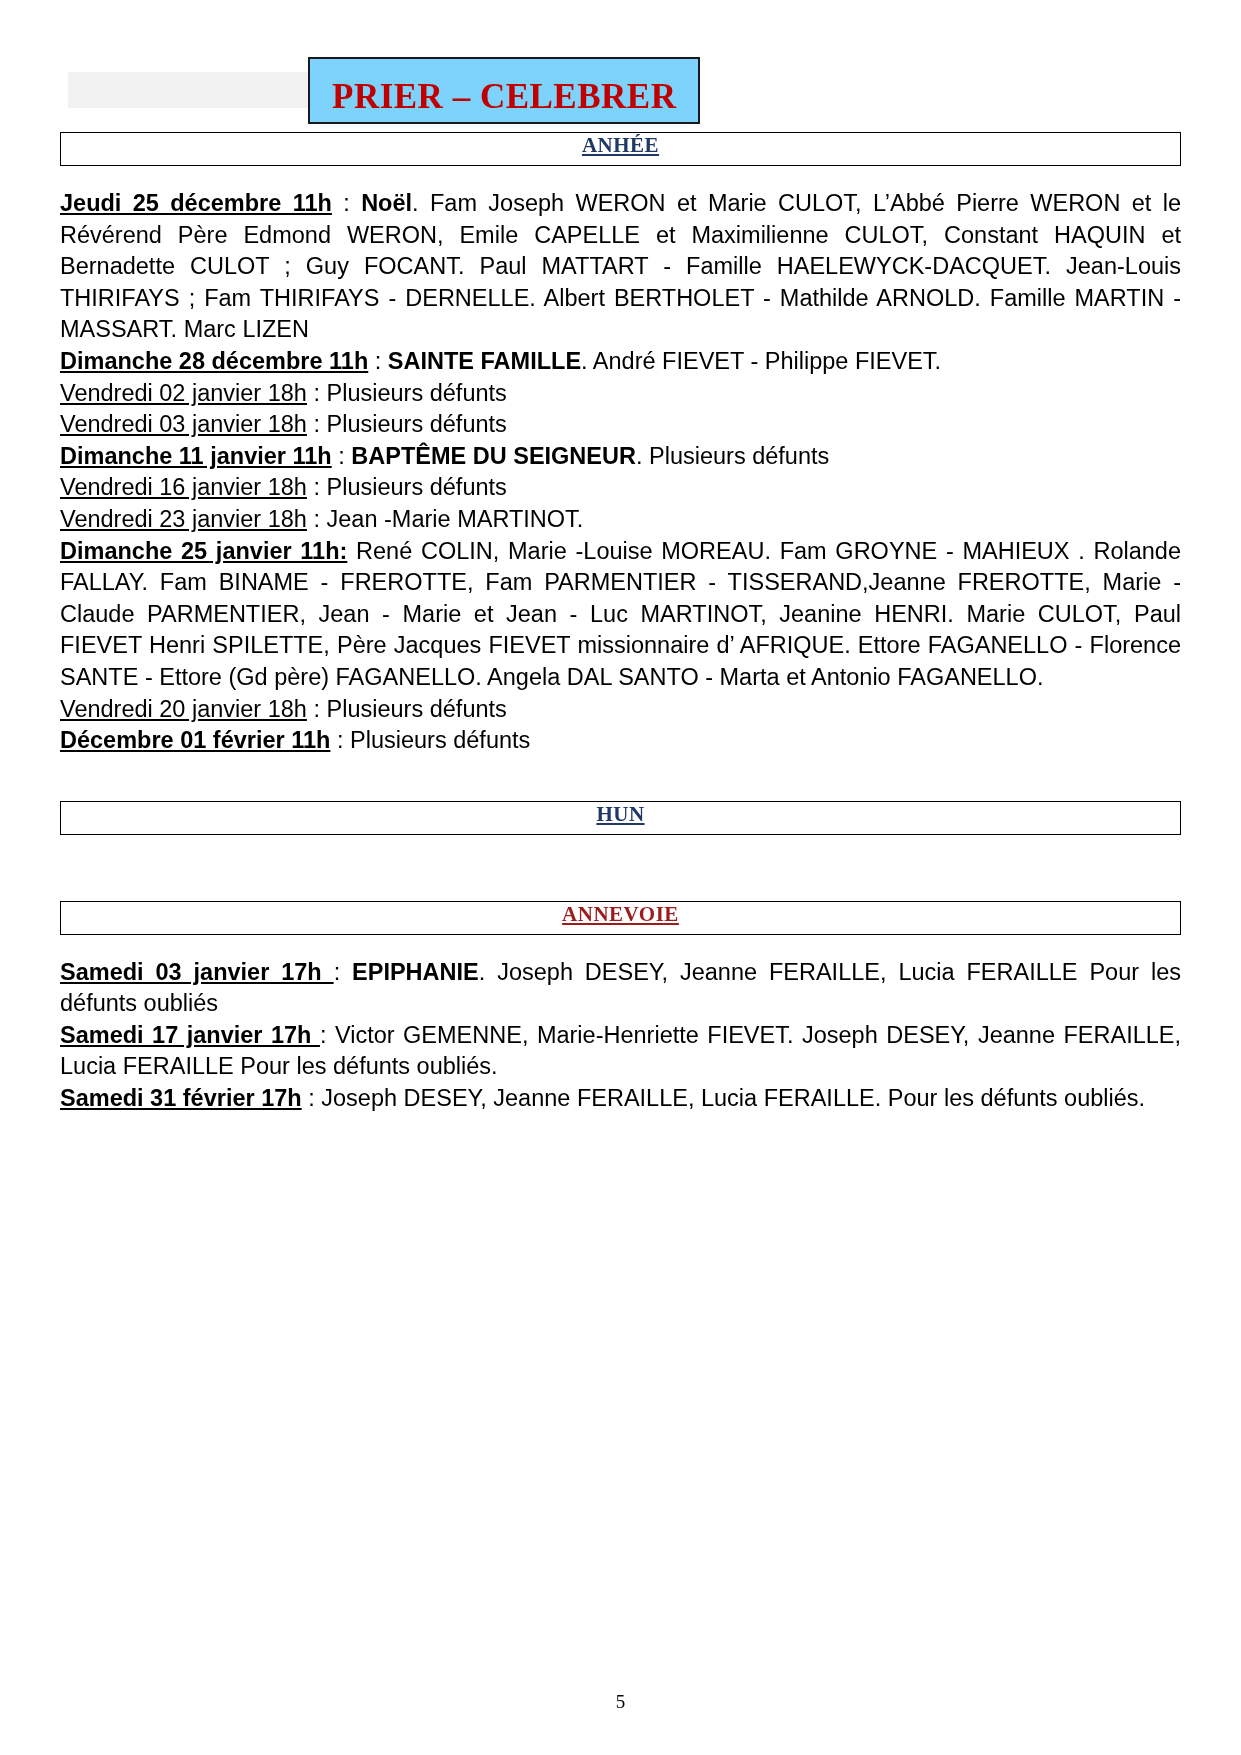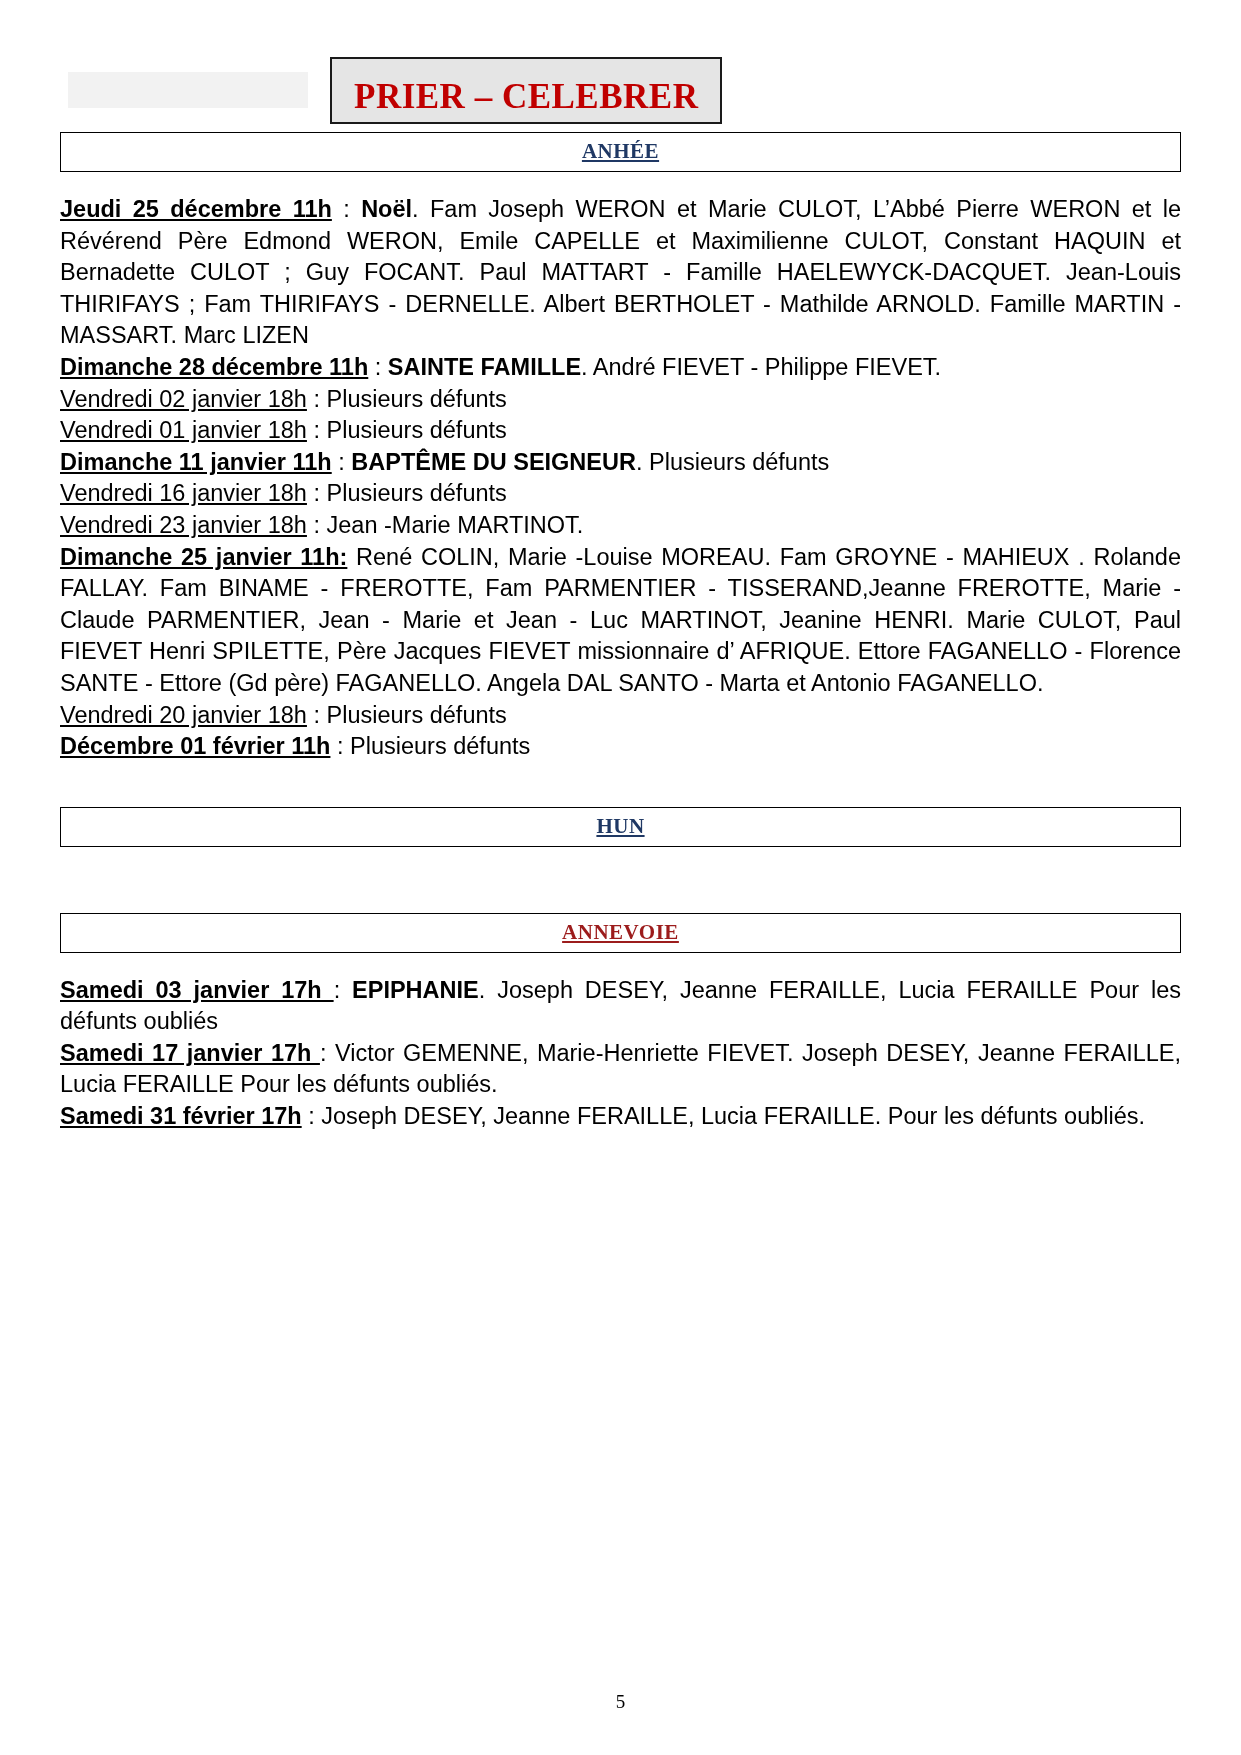--- a/index.html
+++ b/index.html
@@ -30,40 +30,39 @@
     margin-bottom: 14px;
   }
   .header-blank {
     width: 240px;
     height: 36px;
     background: #f2f2f2;
     margin-left: 8px;
     flex: 0 0 auto;
   }
   .title-box {
-    margin-left: 22px;
     border: 2px solid #1a1a1a;
     padding: 20px 22px 8px 22px;
-    background: #e5e5e5;
+    background: #7dd3fc;
   }
   .title-box .title-text {
     font-family: "Liberation Serif", serif;
     font-weight: bold;
     font-size: 35px;
     color: #c00000;
     letter-spacing: 0.5px;
     line-height: 1;
     white-space: nowrap;
   }
 
   
   .section-banner {
     border: 1px solid #000000;
     text-align: center;
-    padding: 6px 0 7px 0;
+    padding: 0 0 7px 0;
     margin: 10px 0 22px 0;
   }
   .section-banner .banner-text {
     font-family: "Liberation Serif", serif;
     font-weight: bold;
     font-size: 21px;
     color: #1f3864;
     text-decoration: underline;
     letter-spacing: 0.5px;
   }
@@ -127,21 +126,21 @@
   </div>
 
   <div class="section-banner">
     <span class="banner-text">ANHÉE</span>
   </div>
 
   <div class="entries">
     <p class="entry"><span class="lead-bold">Jeudi 25 décembre 11h</span><span> : </span><span class="feast">Noël</span><span>. Fam Joseph WERON et Marie CULOT, L’Abbé Pierre WERON et le Révérend Père Edmond WERON, Emile CAPELLE et Maximilienne CULOT, Constant HAQUIN et Bernadette CULOT ; Guy FOCANT. Paul MATTART - Famille HAELEWYCK-DACQUET. Jean-Louis THIRIFAYS ; Fam THIRIFAYS - DERNELLE. Albert BERTHOLET - Mathilde ARNOLD.  Famille MARTIN - MASSART. Marc LIZEN</span></p>
     <p class="entry"><span class="lead-bold">Dimanche 28 décembre 11h</span><span> : </span><span class="feast">SAINTE FAMILLE</span><span>. André FIEVET - Philippe FIEVET.</span></p>
     <p class="entry"><span class="lead-plain">Vendredi 02 janvier 18h</span><span> : </span><span class="feast"></span><span>Plusieurs défunts</span></p>
-    <p class="entry"><span class="lead-plain">Vendredi 01 janvier 18h</span><span> : </span><span class="feast"></span><span>Plusieurs défunts</span></p>
+    <p class="entry"><span class="lead-plain">Vendredi 03 janvier 18h</span><span> : </span><span class="feast"></span><span>Plusieurs défunts</span></p>
     <p class="entry"><span class="lead-bold">Dimanche 11 janvier 11h</span><span> : </span><span class="feast">BAPTÊME DU SEIGNEUR</span><span>. Plusieurs défunts</span></p>
     <p class="entry"><span class="lead-plain">Vendredi 16 janvier 18h</span><span> : </span><span class="feast"></span><span>Plusieurs défunts</span></p>
     <p class="entry"><span class="lead-plain">Vendredi 23 janvier 18h</span><span> : </span><span class="feast"></span><span>Jean -Marie MARTINOT.</span></p>
     <p class="entry"><span class="lead-bold">Dimanche 25 janvier 11h:</span><span> </span><span class="feast"></span><span>René COLIN, Marie -Louise MOREAU. Fam GROYNE - MAHIEUX . Rolande FALLAY. Fam BINAME - FREROTTE, Fam PARMENTIER - TISSERAND,Jeanne FREROTTE, Marie - Claude PARMENTIER, Jean - Marie  et Jean - Luc MARTINOT, Jeanine HENRI. Marie CULOT, Paul FIEVET Henri SPILETTE, Père Jacques FIEVET missionnaire d’ AFRIQUE. Ettore FAGANELLO - Florence SANTE - Ettore (Gd père) FAGANELLO. Angela DAL SANTO - Marta et Antonio FAGANELLO.</span></p>
     <p class="entry"><span class="lead-plain">Vendredi 20 janvier 18h</span><span> : </span><span class="feast"></span><span>Plusieurs défunts</span></p>
     <p class="entry"><span class="lead-bold">Décembre 01 février 11h</span><span> : </span><span class="feast"></span><span>Plusieurs défunts</span></p>
   </div>
 
   <div class="gap-block"></div>
 

